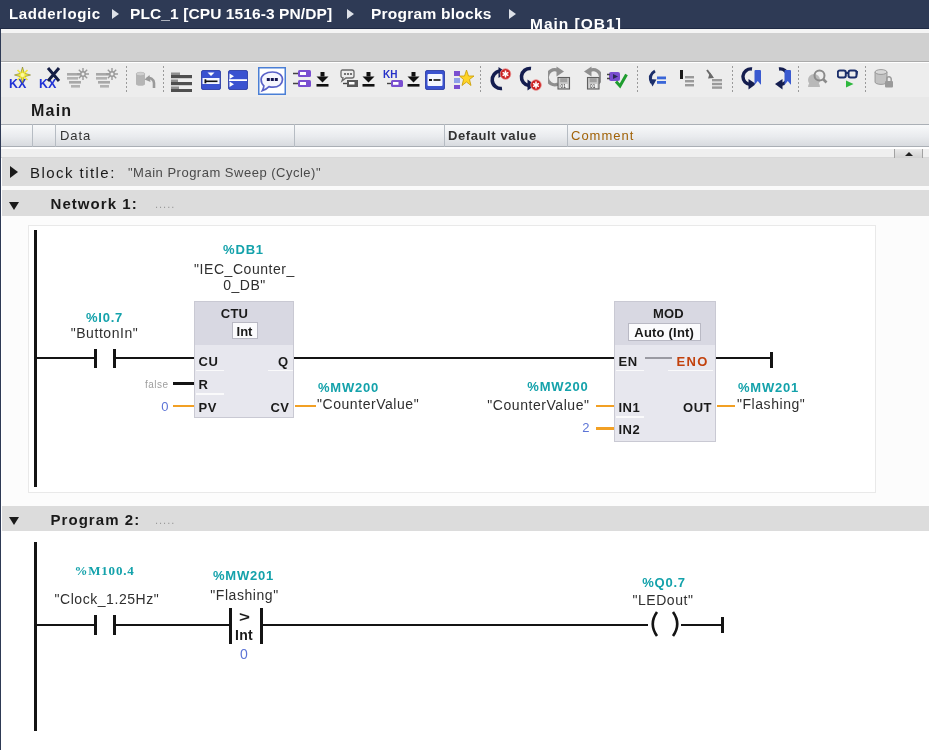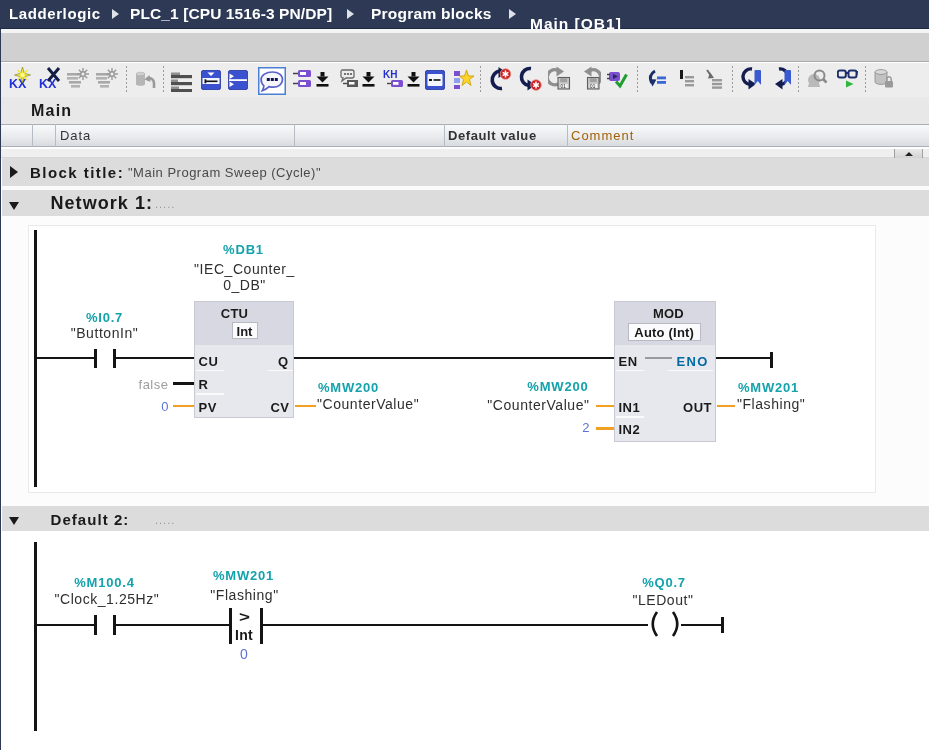--- a/index.html
+++ b/index.html
@@ -291,28 +291,28 @@
 <div class="abs" style="left:0;top:149px;width:929px;height:9px;background:#efefef;border-bottom:1px solid #d8d8d8;"></div>
 <div class="abs" style="left:894.5px;top:149px;width:27.5px;height:8.5px;background:linear-gradient(#eaeaea,#d2d2d2);"></div>
 <div class="abs" style="left:893.5px;top:149px;width:1px;height:8.5px;background:#a2a2a2;"></div>
 <div class="abs" style="left:922px;top:149px;width:1px;height:8.5px;background:#a2a2a2;"></div>
 <div class="abs" style="left:905px;top:151.8px;width:0;height:0;border-left:4px solid transparent;border-right:4px solid transparent;border-bottom:4px solid #222;"></div>
 
 <div class="abs" style="left:0;top:29px;width:1.2px;height:721px;background:#2e3a55;"></div>
 
 <div class="abs" style="left:2px;top:158px;width:927px;height:28px;background:#dcdcdc;"></div>
 <div class="abs" style="left:10px;top:166px;width:0;height:0;border-left:8px solid #1a1a1a;border-top:6px solid transparent;border-bottom:6px solid transparent;"></div>
-<div class="abs" style="left:30px;top:164.5px;font-size:15px;line-height:15px;font-weight:bold;letter-spacing:1.45px;color:#1a1a1a;">Block title:</div>
+<div class="abs" style="left:30px;top:164.5px;font-size:15px;line-height:15px;font-weight:normal;letter-spacing:1.45px;color:#1a1a1a;">Block title:</div>
 <div class="abs" style="left:128px;top:166px;font-size:13px;line-height:13px;letter-spacing:0.5px;color:#4a4a4a;">"Main Program Sweep (Cycle)"</div>
 
 <div class="abs" style="left:2px;top:186px;width:927px;height:4px;background:#fafafa;"></div>
 
 <div class="abs" style="left:2px;top:190px;width:927px;height:26px;background:#dcdcdc;"></div>
 <div class="abs" style="left:9px;top:202px;width:0;height:0;border-top:8px solid #1a1a1a;border-left:5.5px solid transparent;border-right:5.5px solid transparent;"></div>
-<div class="abs" style="left:50.5px;top:196px;font-size:18px;line-height:15px;font-weight:bold;letter-spacing:1.05px;color:#1a1a1a;">Network 1:</div>
+<div class="abs" style="left:50.5px;top:196px;font-size:15px;line-height:15px;font-weight:bold;letter-spacing:1.05px;color:#1a1a1a;">Network 1:</div>
 <div class="abs" style="left:155px;top:198px;font-size:11px;color:#9a9a9a;letter-spacing:1px;">.....</div>
 
 <div class="abs" style="left:2px;top:216px;width:927px;height:290px;background:#fcfcfc;"></div>
 <div class="abs" style="left:28px;top:225px;width:848px;height:267.5px;background:#ffffff;border:1px solid #e9e9e9;"></div>
 
 <div id="net1">
 
   <div class="wire" style="left:34px;top:230px;width:2.5px;height:257px;"></div>
 
   <div class="wire" style="left:34px;top:356.5px;width:60px;height:2.5px;"></div>
@@ -338,76 +338,76 @@
 
   <div class="lbl pin" style="left:198.5px;top:354.5px;">CU</div>
   <div class="lbl pin rgt" style="left:258.5px;top:354.5px;width:30px;">Q</div>
   <div class="abs" style="left:196px;top:369.5px;width:28px;height:1.5px;background:#fafafb;"></div>
   <div class="abs" style="left:268px;top:369.5px;width:25px;height:1.5px;background:#fafafb;"></div>
   <div class="lbl pin" style="left:198.5px;top:378px;">R</div>
   <div class="abs" style="left:196px;top:393px;width:28px;height:1.5px;background:#fafafb;"></div>
   <div class="lbl pin" style="left:198.5px;top:400.5px;">PV</div>
   <div class="lbl pin rgt" style="left:258.5px;top:400.5px;width:31px;">CV</div>
 
-  <div class="lbl rgt" style="left:98.5px;top:378.2px;width:70px;font-size:13px;line-height:13px;letter-spacing:0.5px;color:#9e9e9e;">false</div>
+  <div class="lbl rgt" style="left:98.5px;top:378.2px;width:70px;font-size:10px;line-height:13px;letter-spacing:0.5px;color:#9e9e9e;">false</div>
   <div class="wire" style="left:173px;top:382.3px;width:20.5px;height:2.5px;"></div>
   <div class="lbl rgt" style="left:98.5px;top:400.2px;width:70px;font-size:13px;line-height:13px;color:#5c74d6;">0</div>
   <div class="abs" style="left:173px;top:404.8px;width:20.5px;height:2.5px;background:#f2a024;"></div>
 
   <div class="abs" style="left:294.5px;top:404.8px;width:21px;height:2.5px;background:#f2a024;"></div>
   <div class="lbl addr" style="left:318px;top:380.5px;">%MW200</div>
   <div class="lbl nm" style="left:317px;top:397.2px;">"CounterValue"</div>
 
   <div class="abs" style="left:613.5px;top:301px;width:102px;height:140.5px;background:#e7e7ee;border:1px solid #c9c9d3;"></div>
   <div class="abs" style="left:614.5px;top:302px;width:100px;height:42.5px;background:#d8d8e2;"></div>
   <div class="abs ctr" style="left:613.5px;top:306.5px;width:110px;font-size:13px;line-height:13px;font-weight:bold;letter-spacing:0.2px;color:#1a1a1a;">MOD</div>
   <div class="abs" style="left:628px;top:322.5px;width:72.5px;height:18px;background:#fbfbfd;border:1px solid #b9b9c4;"></div>
   <div class="abs ctr" style="left:628px;top:325.5px;width:72.5px;font-size:13px;line-height:13px;font-weight:bold;letter-spacing:0.2px;color:#1a1a1a;">Auto (Int)</div>
 
   <div class="lbl pin" style="left:618.5px;top:354.5px;">EN</div>
   <div class="abs" style="left:645px;top:357px;width:27px;height:2px;background:#9a9aa2;"></div>
-  <div class="lbl" style="left:676.5px;top:354.5px;font-size:13px;line-height:13px;font-weight:bold;letter-spacing:1.3px;color:#0369a1;">ENO</div>
+  <div class="lbl" style="left:676.5px;top:354.5px;font-size:13px;line-height:13px;font-weight:bold;letter-spacing:1.3px;color:#c2410c;">ENO</div>
   <div class="abs" style="left:616px;top:369.5px;width:28px;height:1.5px;background:#fafafb;"></div>
   <div class="abs" style="left:668px;top:369.5px;width:45px;height:1.5px;background:#fafafb;"></div>
   <div class="lbl pin" style="left:618.5px;top:400.5px;">IN1</div>
   <div class="abs" style="left:616px;top:416px;width:28px;height:1.5px;background:#fafafb;"></div>
   <div class="lbl pin" style="left:618.5px;top:422.5px;">IN2</div>
   <div class="lbl pin rgt" style="left:672px;top:400.5px;width:40px;">OUT</div>
 
   <div class="lbl addr rgt" style="left:468.5px;top:380px;width:120px;">%MW200</div>
   <div class="lbl nm rgt" style="left:468.5px;top:397.7px;width:121px;">"CounterValue"</div>
   <div class="abs" style="left:595.5px;top:404.8px;width:18px;height:2.5px;background:#f2a024;"></div>
   <div class="lbl rgt" style="left:529px;top:420.7px;width:60.5px;font-size:13px;line-height:13px;color:#5c74d6;">2</div>
   <div class="abs" style="left:595.5px;top:427.2px;width:18px;height:2.5px;background:#f2a024;"></div>
 
   <div class="abs" style="left:716.5px;top:404.8px;width:18px;height:2.5px;background:#f2a024;"></div>
   <div class="lbl addr" style="left:738px;top:380.5px;">%MW201</div>
   <div class="lbl nm" style="left:737px;top:397.2px;">"Flashing"</div>
 </div>
 
 <div class="abs" style="left:2px;top:506px;width:927px;height:25px;background:#dcdcdc;"></div>
 <div class="abs" style="left:9px;top:517px;width:0;height:0;border-top:8px solid #1a1a1a;border-left:5.5px solid transparent;border-right:5.5px solid transparent;"></div>
-<div class="abs" style="left:50.5px;top:511.5px;font-size:15px;line-height:15px;font-weight:bold;letter-spacing:1.05px;color:#1a1a1a;">Default 2:</div>
+<div class="abs" style="left:50.5px;top:511.5px;font-size:15px;line-height:15px;font-weight:bold;letter-spacing:1.05px;color:#1a1a1a;">Program 2:</div>
 <div class="abs" style="left:155px;top:514px;font-size:11px;color:#9a9a9a;letter-spacing:1px;">.....</div>
 
 <div class="abs" style="left:2px;top:531px;width:927px;height:219px;background:#ffffff;"></div>
 
 <div id="net2">
 
   <div class="wire" style="left:34px;top:542px;width:2.5px;height:189px;"></div>
 
   <div class="wire" style="left:34px;top:623.5px;width:60px;height:2.5px;"></div>
   <div class="wire" style="left:115.5px;top:623.5px;width:113px;height:2.5px;"></div>
   <div class="wire" style="left:261.5px;top:623.5px;width:386.5px;height:2.5px;"></div>
   <div class="wire" style="left:681px;top:623.5px;width:40px;height:2.5px;"></div>
   <div class="wire" style="left:720.5px;top:616.5px;width:3px;height:16px;"></div>
 
   <div class="wire" style="left:94px;top:615px;width:2.5px;height:19.5px;"></div>
   <div class="wire" style="left:113px;top:615px;width:2.5px;height:19.5px;"></div>
-  <div class="lbl addr ctr" style="left:54.5px;top:576px;width:100px;">%M100.4</div>
+  <div class="lbl addr ctr" style="left:54.5px;top:564px;width:100px;font-family:Liberation Serif, serif;">%M100.4</div>
   <div class="lbl nm ctr" style="left:54.5px;top:592.4px;width:100px;">"Clock_1.25Hz"</div>
 
   <div class="wire" style="left:228.5px;top:607.5px;width:3px;height:36.5px;"></div>
   <div class="wire" style="left:260px;top:607.5px;width:3px;height:36.5px;"></div>
   <div class="lbl addr ctr" style="left:193.5px;top:568.8px;width:100px;">%MW201</div>
   <div class="lbl nm ctr" style="left:194.5px;top:587.8px;width:100px;">"Flashing"</div>
   <div class="abs ctr" style="left:230.5px;top:608.5px;width:27px;font-size:15px;line-height:15px;font-weight:bold;color:#1a1a1a;transform:scaleX(1.25);">&gt;</div>
   <div class="abs ctr" style="left:230.5px;top:627.5px;width:27px;font-size:14px;line-height:14px;font-weight:bold;letter-spacing:0.3px;color:#1a1a1a;">Int</div>
   <div class="abs ctr" style="left:230.5px;top:646.8px;width:27px;font-size:14px;line-height:14px;color:#5c74d6;">0</div>
 

